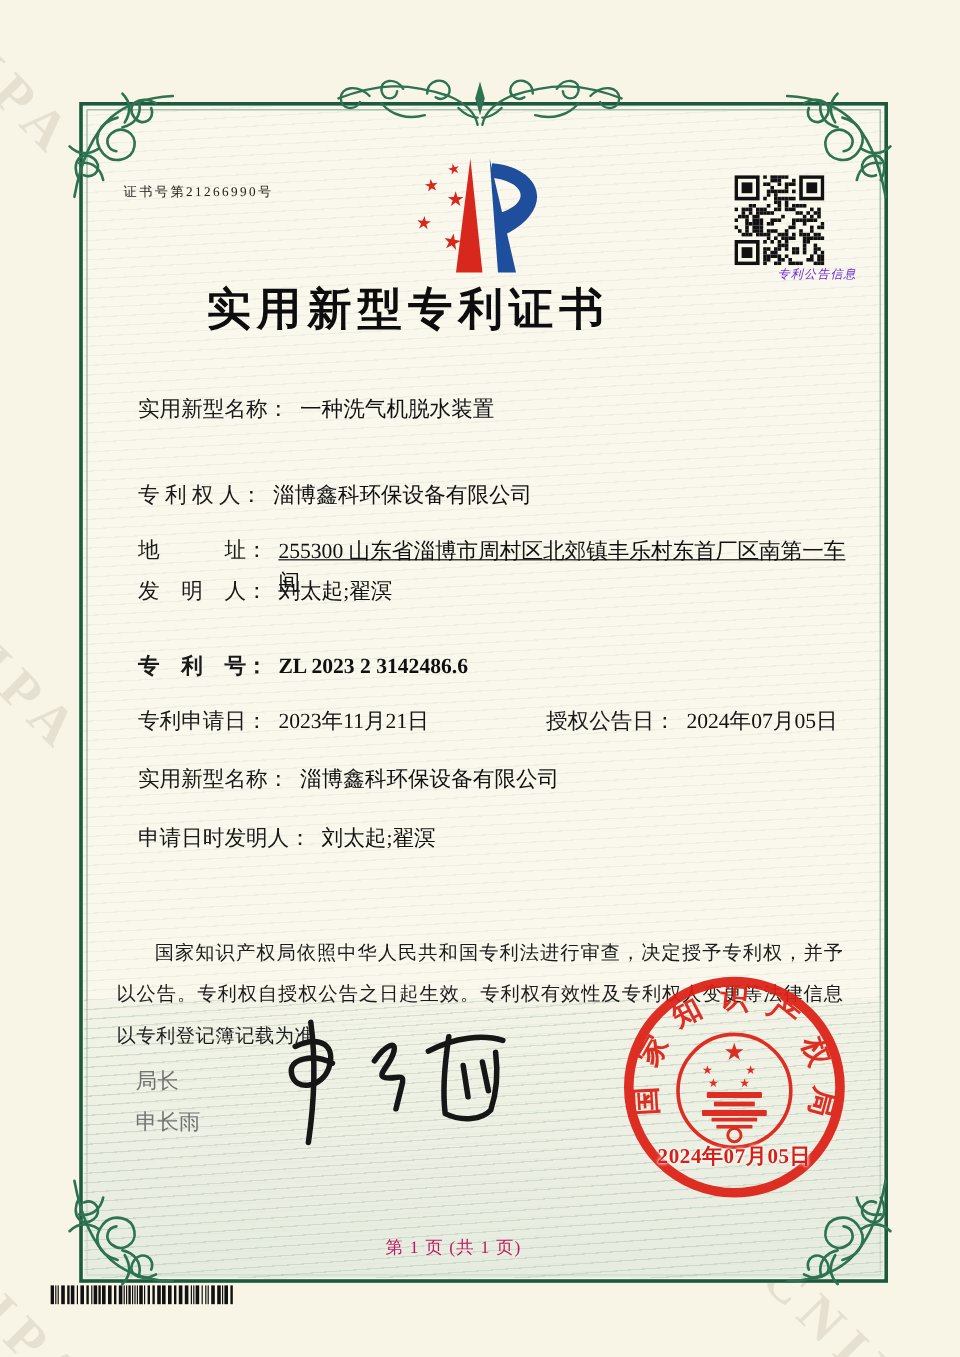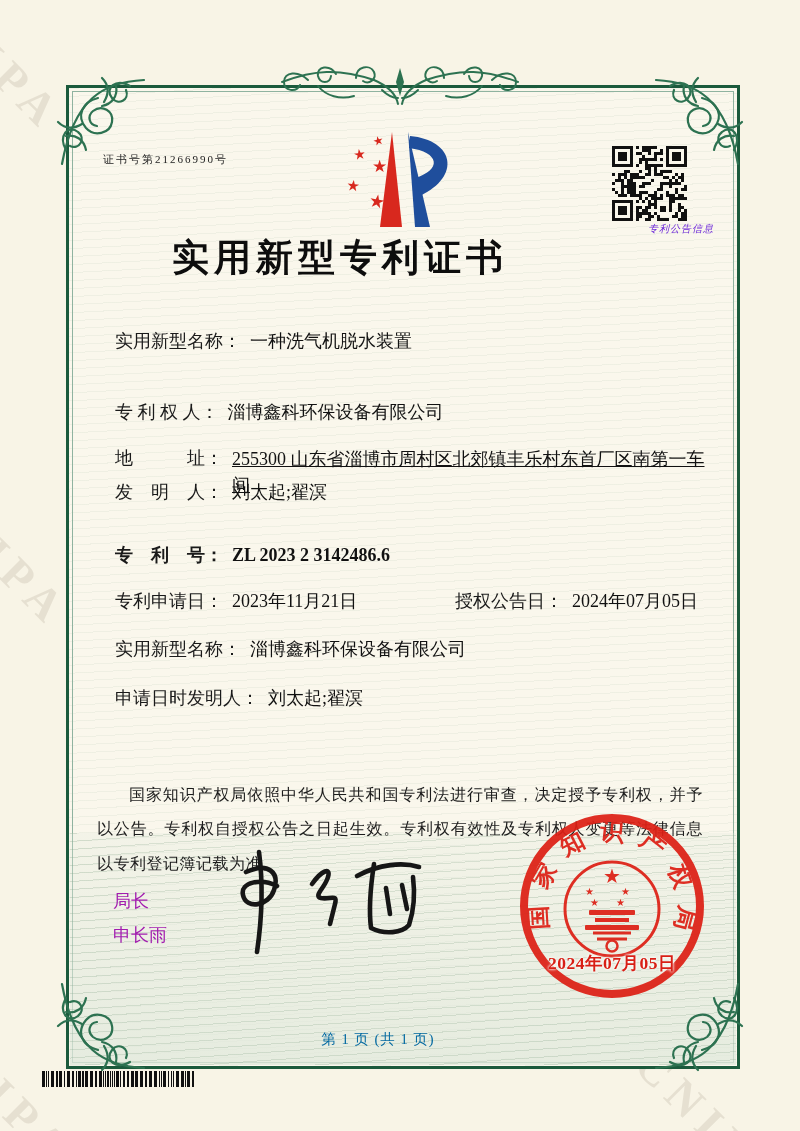--- a/index.html
+++ b/index.html
@@ -60,32 +60,32 @@
   .r0{top:329px;} .r1{top:400px;} .r2{top:446px;} .r3{top:480px;}
   .r4{top:543px;font-weight:bold;} .r5{top:589px;} .r6{top:637px;} .r7{top:686px;text-align:right;}
   .col-right{position:absolute;left:340px;}
   
   .decision{
     position:absolute;left:97px;top:762px;width:606px;
     font-size:16px;line-height:2.15;text-align:justify;text-indent:2em;
     color:#1c1c1c;letter-spacing:0.5px;
   }
   
-  .sig-block{position:absolute;left:113px;top:884px;font-size:18px;line-height:1.9;color:#a21caf;}
+  .sig-block{position:absolute;left:113px;top:884px;font-size:18px;line-height:1.9;color:#737373;}
   .sig-svg{position:absolute;left:212px;top:842px;}
   
   .seal{position:absolute;left:519px;top:813px;}
   .seal-date{
     position:absolute;left:519px;top:951px;width:186px;text-align:center;
     font-size:17.5px;font-weight:bold;color:#d81f15;letter-spacing:0.5px;
     text-shadow:0 0 3px #fff,0 0 3px #fff;
   }
   
   .pageno{position:absolute;left:0;top:1030px;width:756px;text-align:center;
-    font-size:14.5px;color:#0369a1;letter-spacing:1px;}
+    font-size:14.5px;color:#be185d;letter-spacing:1px;}
   .barcode{position:absolute;left:42px;top:1071px;}
 </style>
 </head>
 <body>
 
 <div class="wm" style="left:-58px;top:-28px;">CNIPA</div>
 <div class="wm" style="left:192px;top:138px;font-size:40px;">CNIPA</div>
 <div class="wm" style="left:424px;top:318px;font-size:40px;">CNIPA</div>
 <div class="wm" style="left:-52px;top:468px;">CNIPA</div>
 <div class="wm" style="left:206px;top:662px;font-size:40px;">CNIPA</div>

